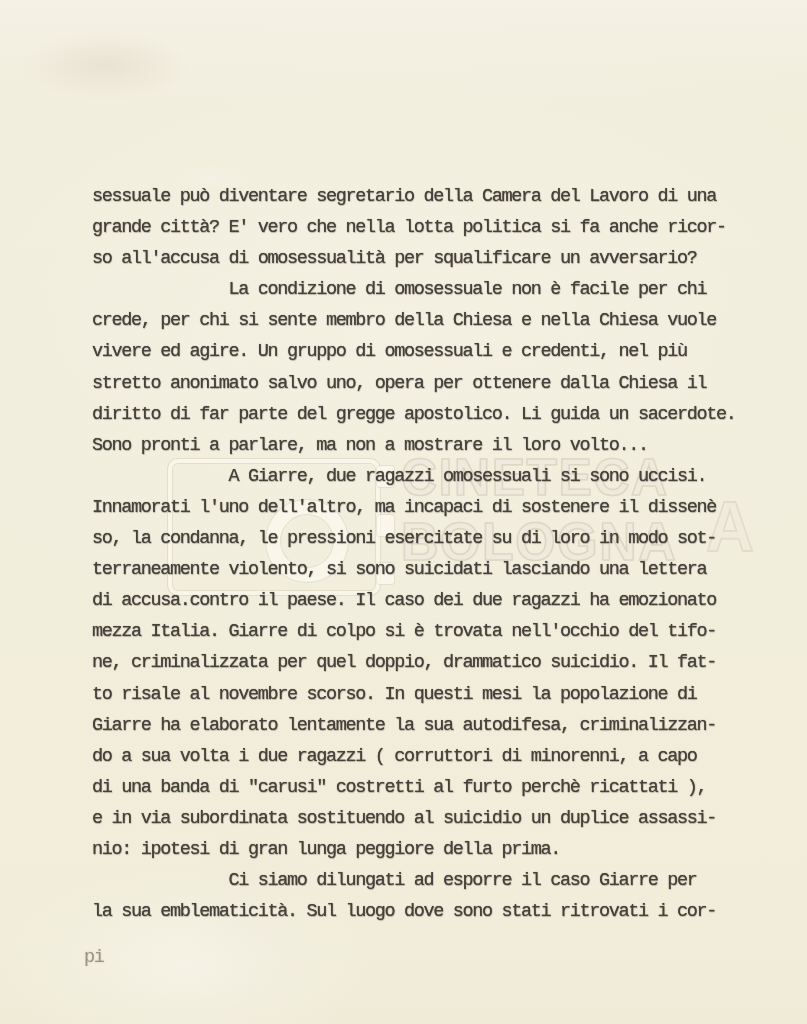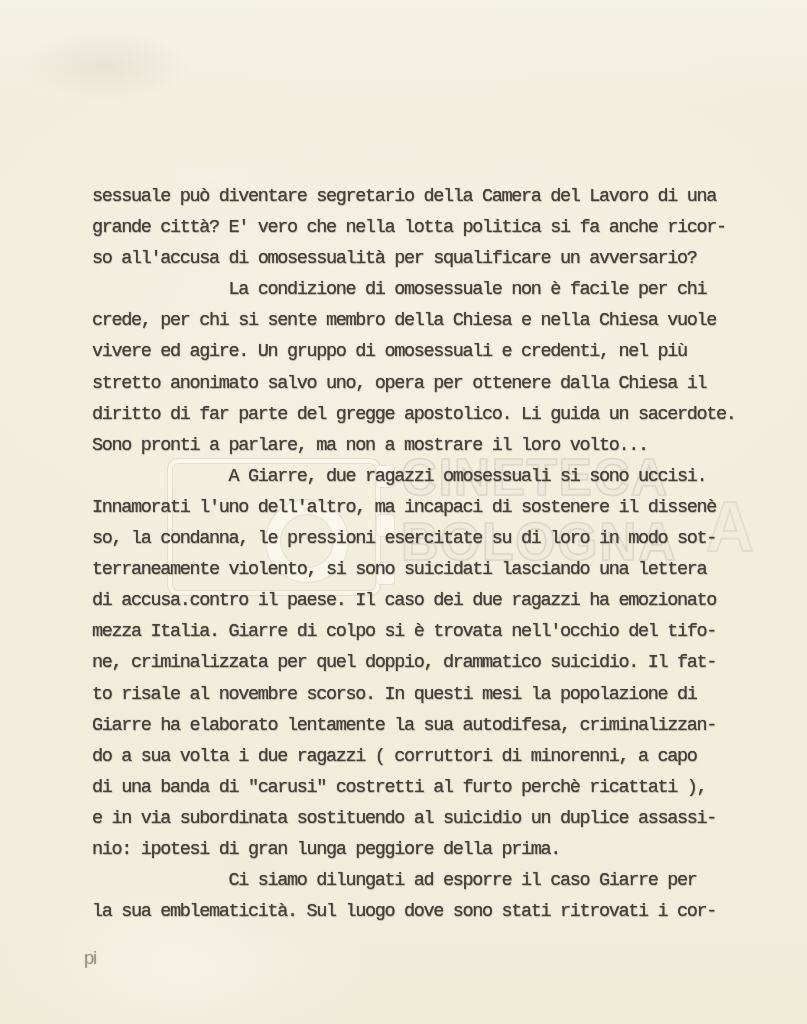--- a/index.html
+++ b/index.html
@@ -70,21 +70,21 @@
     position: absolute; left: 92px; top: 181px;
     font-family: "Liberation Mono", "DejaVu Sans Mono", monospace;
     font-size: 18.5px; letter-spacing: -1.35px; line-height: 31.1px;
     color: #45413b;
     text-shadow: 0 0 0.9px rgba(64,58,50,0.8), 0.5px 0.6px 0.8px rgba(64,58,50,0.28);
     white-space: pre;
   }
   .typed-line { height: 31.1px; font-family: Liberation Mono, monospace; }
   .faint-line {
     position: absolute; left: 84px; top: 942px;
-    font-family: Liberation Sans, sans-serif;
+    font-family: Liberation Mono, monospace;
     font-size: 18.5px; letter-spacing: -1.35px; line-height: 31.1px;
     color: rgba(122,114,99,0.55);
     text-shadow: 0 0 1.2px rgba(122,114,99,0.5);
     white-space: pre;
   }
 </style>
 </head>
 <body>
 
 <div class="page">

